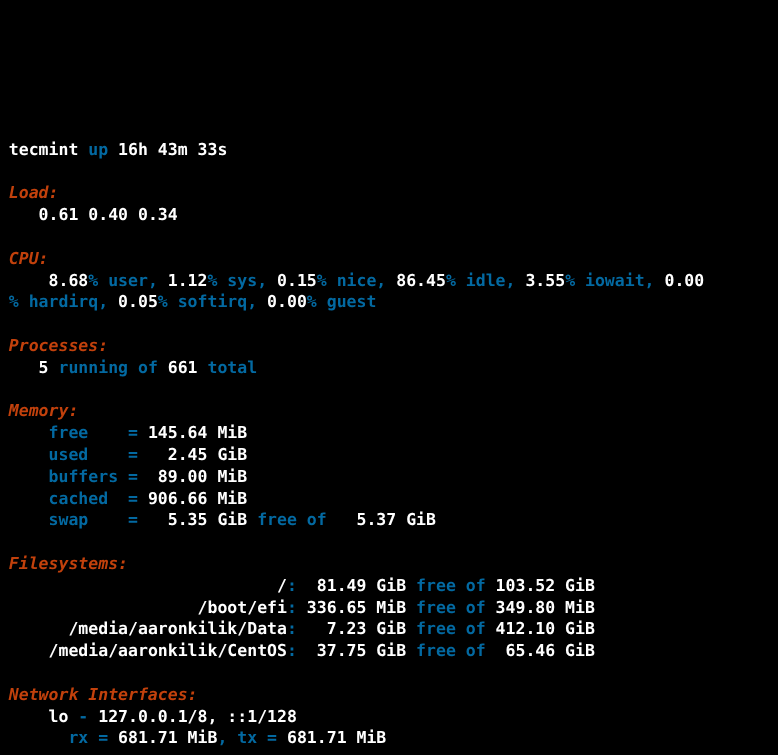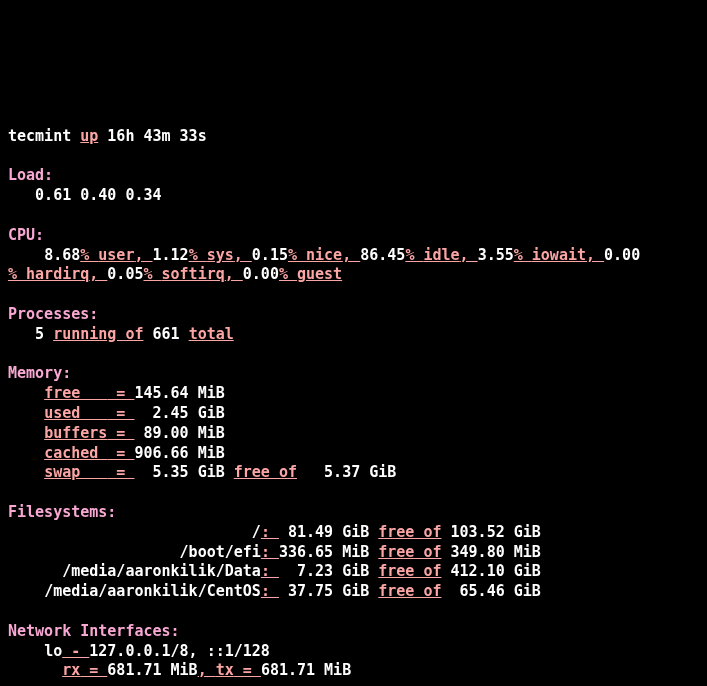--- a/index.html
+++ b/index.html
@@ -13,22 +13,22 @@
   body {
     font-family: "DejaVu Sans Mono", "Menlo", "Consolas", monospace;
     font-size: 15px;
     line-height: 1.32;
     color: #fff;
     white-space: pre;
     padding: 8px 0 0 8px;
     font-weight: bold;
   }
   .c-white  { color: #ffffff; }
-  .c-yellow { color: #fca5a5; text-decoration: underline; } 
-  .c-cyan   { color: #f9a8d4; } 
+  .c-yellow { color: #0369a1; } 
+  .c-cyan   { color: #c2410c; font-style: italic; } 
 </style>
 </head>
 <body>
 
 
 
 <div id="root"><div><span class="c-white">&nbsp;</span></div><div><span class="c-white">&nbsp;</span></div><div><span class="c-white">tecmint</span><span class="c-white"> </span><span class="c-yellow">up</span><span class="c-white"> </span><span class="c-white">16h 43m 33s</span></div><div><span class="c-white">&nbsp;</span></div><div><span class="c-cyan">Load:</span></div><div><span class="c-white">   </span><span class="c-white">0.61 0.40 0.34</span></div><div><span class="c-white">&nbsp;</span></div><div><span class="c-cyan">CPU:</span></div><div><span class="c-white">    </span><span class="c-white">8.68</span><span class="c-yellow">% </span><span class="c-yellow">user</span><span class="c-yellow">, </span><span class="c-white">1.12</span><span class="c-yellow">% </span><span class="c-yellow">sys</span><span class="c-yellow">, </span><span class="c-white">0.15</span><span class="c-yellow">% </span><span class="c-yellow">nice</span><span class="c-yellow">, </span><span class="c-white">86.45</span><span class="c-yellow">% </span><span class="c-yellow">idle</span><span class="c-yellow">, </span><span class="c-white">3.55</span><span class="c-yellow">% </span><span class="c-yellow">iowait</span><span class="c-yellow">, </span><span class="c-white">0.00</span></div><div><span class="c-yellow">% </span><span class="c-yellow">hardirq</span><span class="c-yellow">, </span><span class="c-white">0.05</span><span class="c-yellow">% </span><span class="c-yellow">softirq</span><span class="c-yellow">, </span><span class="c-white">0.00</span><span class="c-yellow">% </span><span class="c-yellow">guest</span></div><div><span class="c-white">&nbsp;</span></div><div><span class="c-cyan">Processes:</span></div><div><span class="c-white">   </span><span class="c-white">5</span><span class="c-white"> </span><span class="c-yellow">running of</span><span class="c-white"> </span><span class="c-white">661</span><span class="c-white"> </span><span class="c-yellow">total</span></div><div><span class="c-white">&nbsp;</span></div><div><span class="c-cyan">Memory:</span></div><div><span class="c-white">    </span><span class="c-yellow">free   </span><span class="c-yellow"> = </span><span class="c-white">145.64 MiB</span></div><div><span class="c-white">    </span><span class="c-yellow">used   </span><span class="c-yellow"> = </span><span class="c-white">  2.45 GiB</span></div><div><span class="c-white">    </span><span class="c-yellow">buffers</span><span class="c-yellow"> = </span><span class="c-white"> 89.00 MiB</span></div><div><span class="c-white">    </span><span class="c-yellow">cached </span><span class="c-yellow"> = </span><span class="c-white">906.66 MiB</span></div><div><span class="c-white">    </span><span class="c-yellow">swap   </span><span class="c-yellow"> = </span><span class="c-white">  5.35 GiB</span><span class="c-white"> </span><span class="c-yellow">free of</span><span class="c-white"> </span><span class="c-white">  5.37 GiB</span></div><div><span class="c-white">&nbsp;</span></div><div><span class="c-cyan">Filesystems:</span></div><div><span class="c-white">    </span><span class="c-white">                       /</span><span class="c-yellow">: </span><span class="c-white"> 81.49 GiB</span><span class="c-white"> </span><span class="c-yellow">free of</span><span class="c-white"> </span><span class="c-white">103.52 GiB</span></div><div><span class="c-white">    </span><span class="c-white">               /boot/efi</span><span class="c-yellow">: </span><span class="c-white">336.65 MiB</span><span class="c-white"> </span><span class="c-yellow">free of</span><span class="c-white"> </span><span class="c-white">349.80 MiB</span></div><div><span class="c-white">    </span><span class="c-white">  /media/aaronkilik/Data</span><span class="c-yellow">: </span><span class="c-white">  7.23 GiB</span><span class="c-white"> </span><span class="c-yellow">free of</span><span class="c-white"> </span><span class="c-white">412.10 GiB</span></div><div><span class="c-white">    </span><span class="c-white">/media/aaronkilik/CentOS</span><span class="c-yellow">: </span><span class="c-white"> 37.75 GiB</span><span class="c-white"> </span><span class="c-yellow">free of</span><span class="c-white"> </span><span class="c-white"> 65.46 GiB</span></div><div><span class="c-white">&nbsp;</span></div><div><span class="c-cyan">Network Interfaces:</span></div><div><span class="c-white">    </span><span class="c-white">lo</span><span class="c-yellow"> - </span><span class="c-white">127.0.0.1/8, ::1/128</span></div><div><span class="c-white">      </span><span class="c-yellow">rx</span><span class="c-yellow"> = </span><span class="c-white">681.71 MiB</span><span class="c-yellow">, </span><span class="c-yellow">tx</span><span class="c-yellow"> = </span><span class="c-white">681.71 MiB</span></div><div><span class="c-white">&nbsp;</span></div></div>
 
 
 

